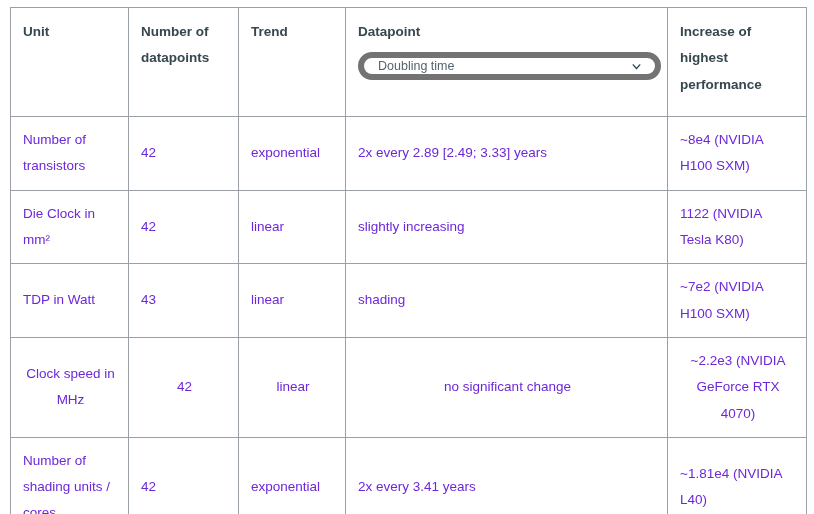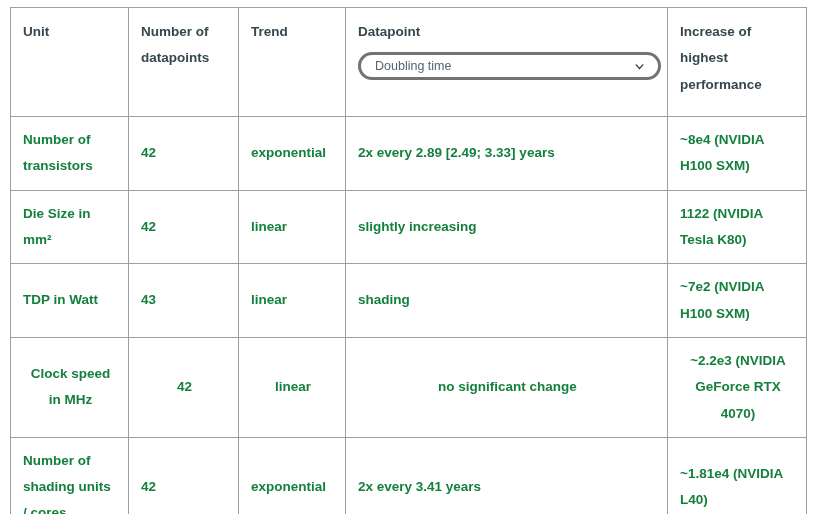--- a/index.html
+++ b/index.html
@@ -33,22 +33,22 @@
     background: #ffffff;
   }
   table.cmp th,
   table.cmp td {
     border: 1px solid #9aa0a6;
     vertical-align: middle;
     text-align: left;
     padding: 10px 10px 10px 12px;
     font-size: 13.5px;
     line-height: 1.95;
-    font-weight: 700;
-    color: #15803d;
+    font-weight: 400;
+    color: #6d28d9;
   }
   table.cmp thead th {
     vertical-align: top;
     font-weight: 700;
     color: #36474f;
     font-size: 13.5px;
     line-height: 1.95;
     height: 87px;
     padding-top: 11px;
   }
@@ -63,21 +63,21 @@
   }
   .select-pill {
     display: flex;
     align-items: center;
     justify-content: space-between;
     box-sizing: border-box;
     margin-top: 7px;
     width: 303px;
     height: 28px;
     padding: 0 12px 0 14px;
-    border: 3px solid #737373;
+    border: 6px solid #737373;
     border-radius: 14px;
     background: #ffffff;
     font-weight: 400;
     font-size: 12.5px;
     line-height: 1;
     color: #55646e;
     cursor: pointer;
   }
   .select-pill .sel-value {
     white-space: nowrap;
@@ -155,21 +155,21 @@
             </td>
           <td>
               <span class="cell-text">2x every 2.89 [2.49; 3.33] years</span>
             </td>
           <td>
               <span class="cell-text">~8e4 (NVIDIA H100 SXM)</span>
             </td>
         </tr>
         <tr class="r1">
           <td>
-              <span class="cell-text">Die Size in mm²</span>
+              <span class="cell-text">Die Clock in mm²</span>
             </td>
           <td>
               <span class="cell-text">42</span>
             </td>
           <td>
               <span class="cell-text">linear</span>
             </td>
           <td>
               <span class="cell-text">slightly increasing</span>
             </td>

